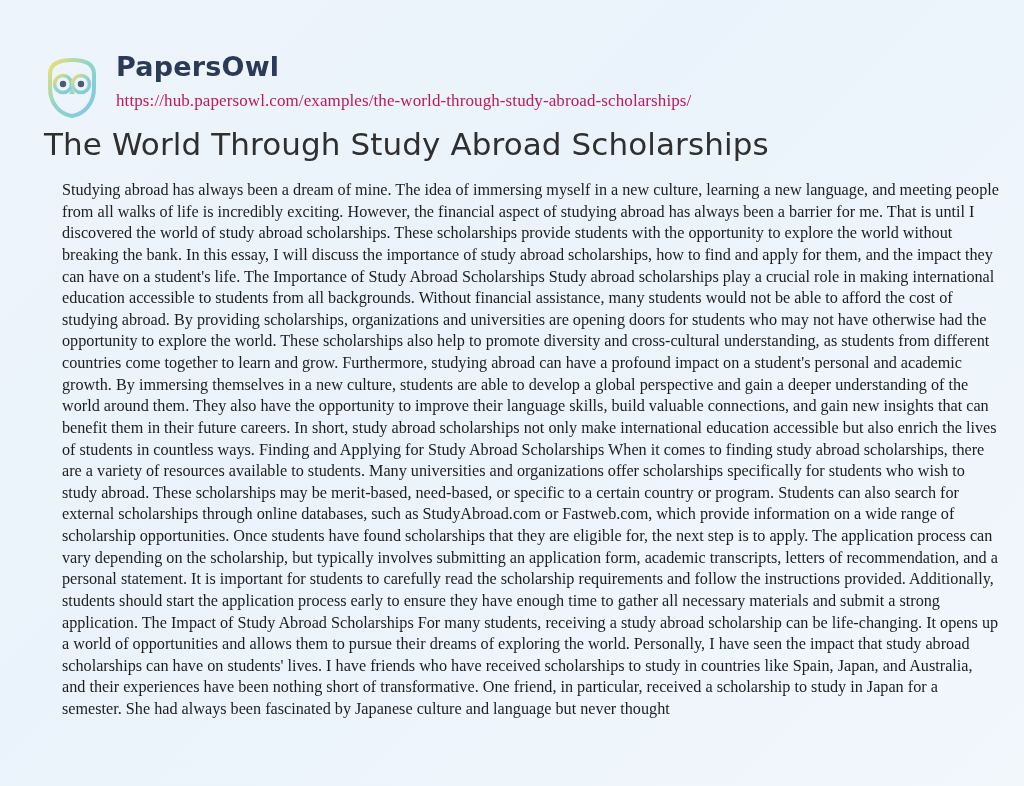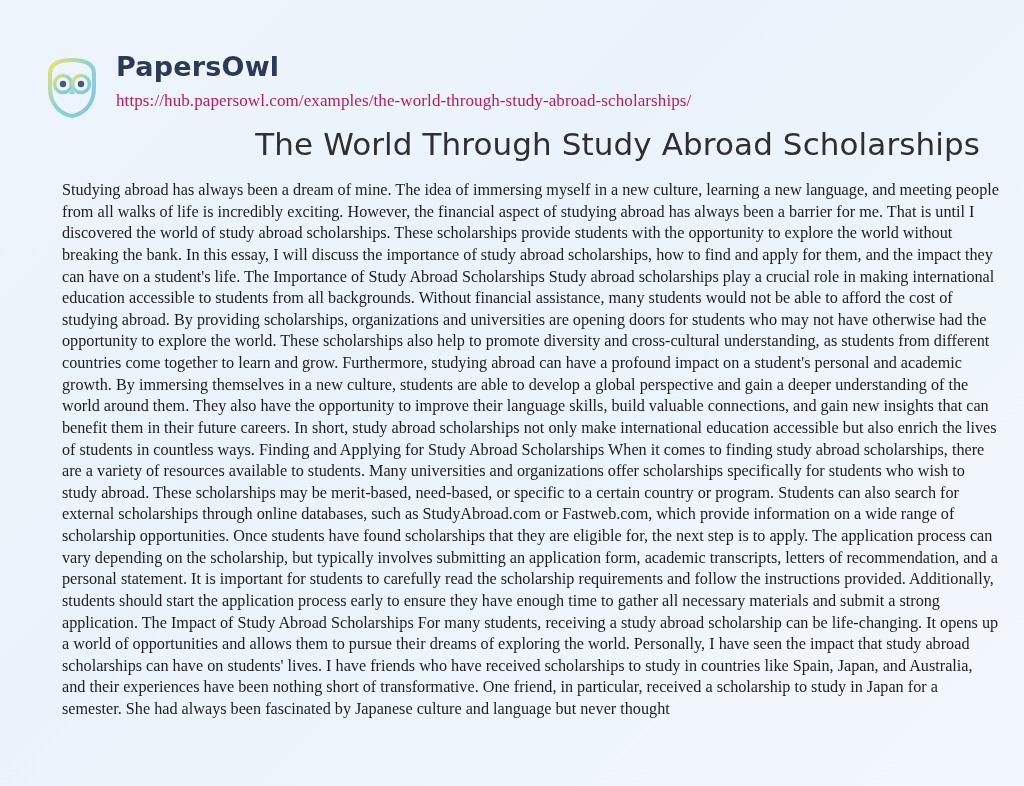--- a/index.html
+++ b/index.html
@@ -58,21 +58,20 @@
   .content {
     padding: 30px 44px 0 44px;
   }
   .doc-title {
     font-size: 31px;
     font-weight: normal;
     color: #2f2f2f;
     margin: 0 0 5px 0;
     letter-spacing: 0.1px;
     font-family: "DejaVu Sans", sans-serif;
-    text-align: right;
   }
   .doc-body {
     font-family: "Liberation Serif", serif;
     font-size: 16.2px;
     line-height: 1.335;
     color: #1d1d1d;
     text-align: left;
     margin: 18px;
     width: 937px;
   }

